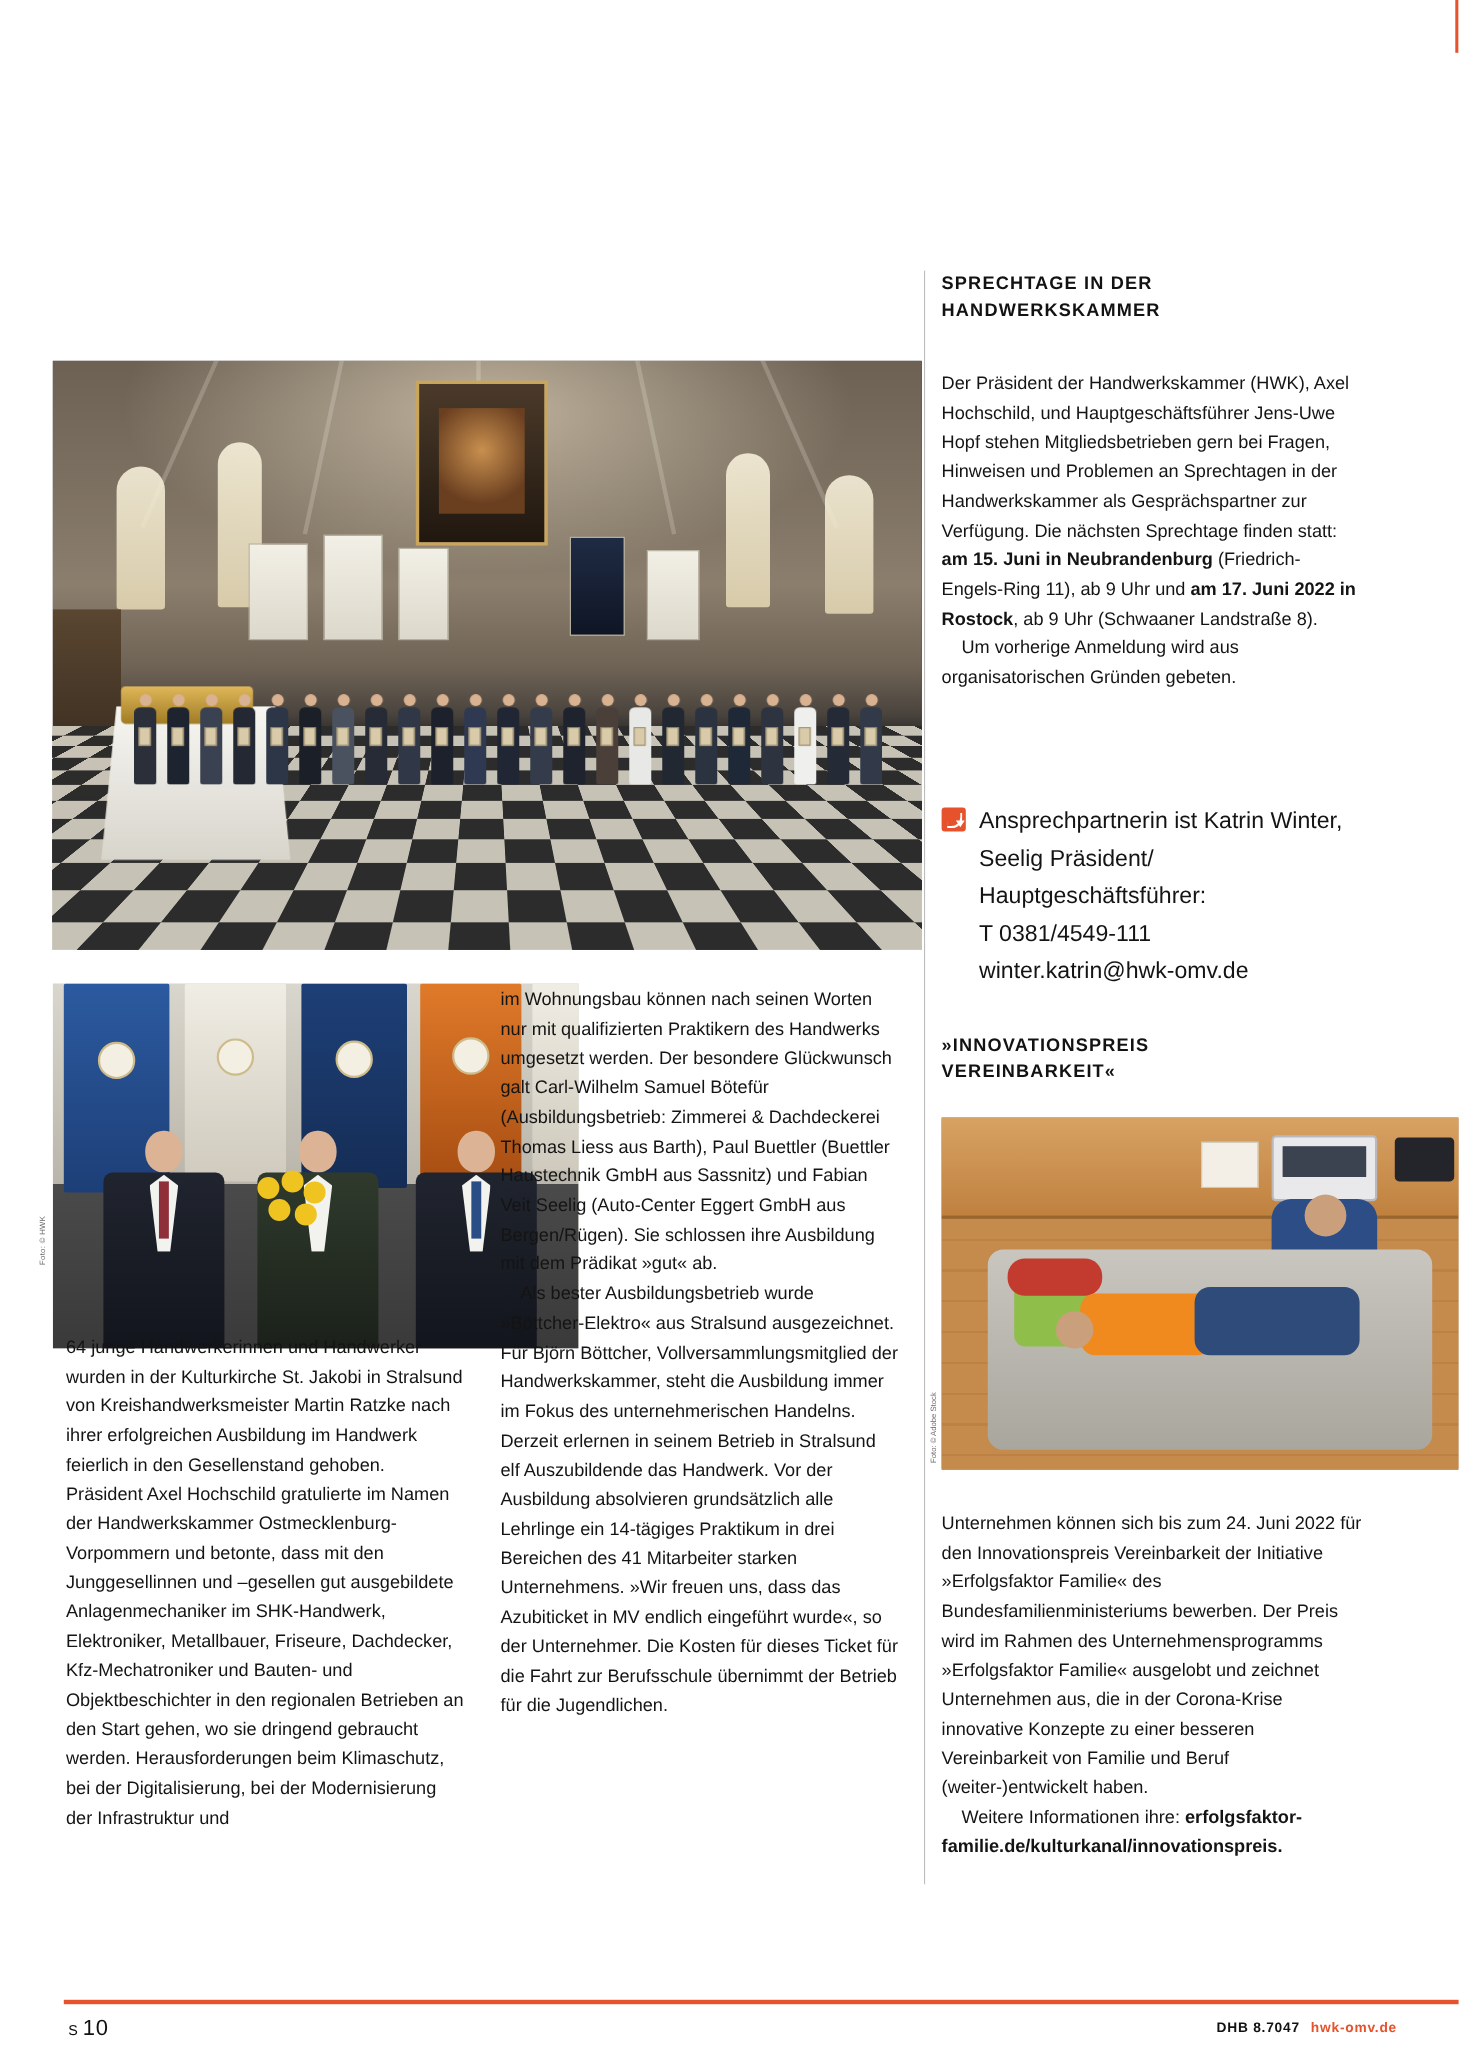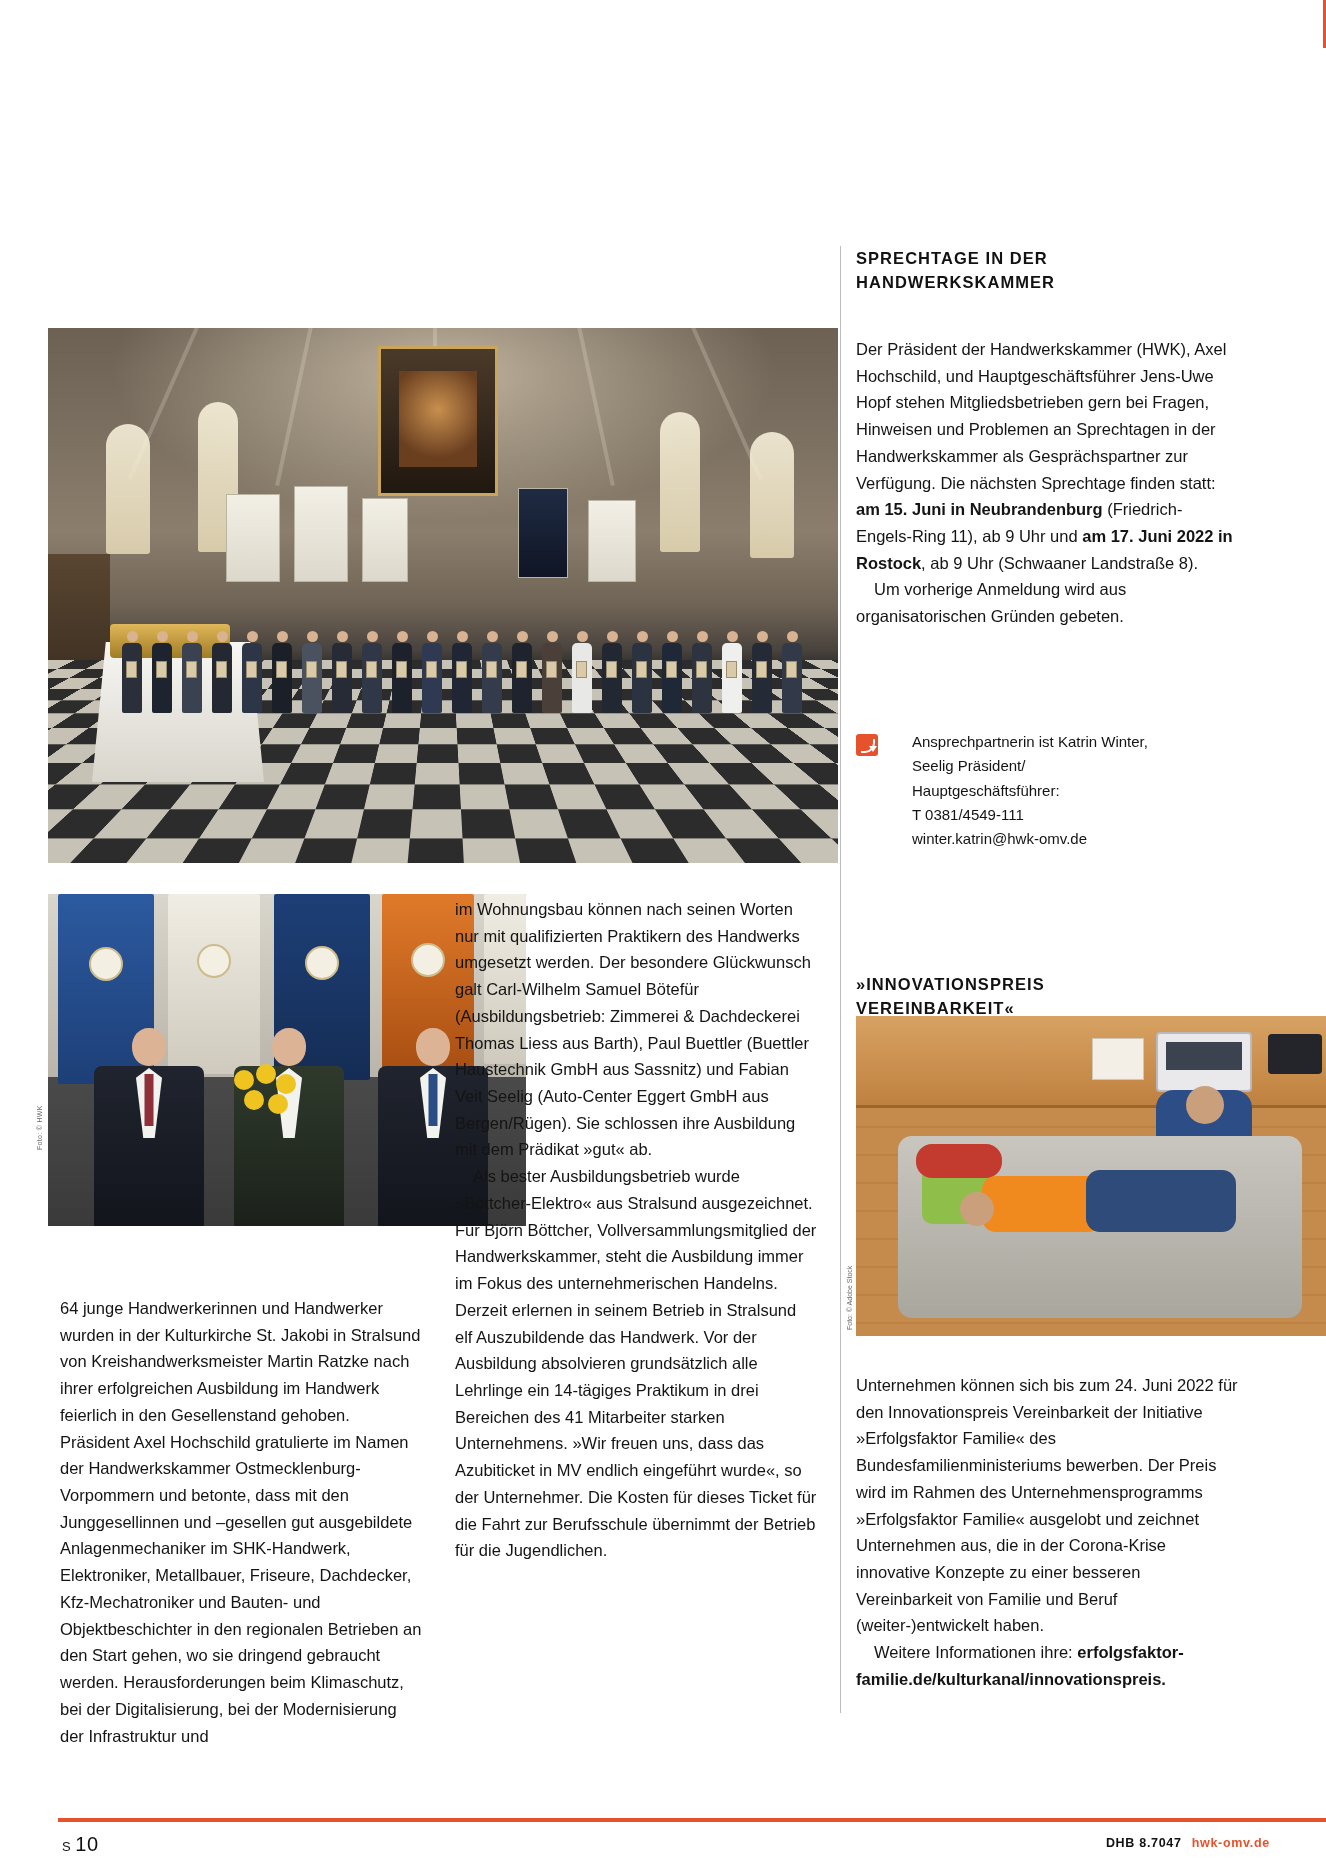--- a/index.html
+++ b/index.html
@@ -191,37 +191,37 @@
 
   
   .col-text {
     position: absolute;
     font-size: 16.5px;
     line-height: 1.62;
     color: #141414;
     text-align: left;
     hyphens: manual;
   }
-  .col-a { left: 60px; top: 1295px; width: 362px; }
+  .col-a { left: 60px; top: 1212px; width: 362px; }
   .col-b { left: 455px; top: 896px; width: 362px; }
   .col-text p { margin: 0; }
   .col-text p + p { text-indent: 18px; }
 
   
   .rail-title {
     position: absolute;
     font-size: 16.5px;
     font-weight: bold;
     letter-spacing: 1.05px;
     line-height: 1.48;
     color: #121212;
     text-transform: uppercase;
   }
   #rail-title-1 { left: 856px; top: 246px; width: 400px; }
-  #rail-title-2 { left: 856px; top: 972px; width: 400px; }
+  #rail-title-2 { left: 856px; top: 938px; width: 400px; }
 
   .rail-text {
     position: absolute;
     left: 856px;
     width: 382px;
     font-size: 16.5px;
     line-height: 1.62;
     color: #141414;
   }
   #rail-text-1 { top: 336px; }
@@ -259,24 +259,23 @@
     content: "";
     position: absolute;
     right: 2px; top: 11px;
     width: 0; height: 0;
     border-top: 4px solid transparent;
     border-bottom: 4px solid transparent;
     border-left: 6px solid #fff;
     transform: rotate(90deg);
   }
   .contact-lines {
-    font-size: 15px;
+    font-size: 21px;
     line-height: 1.62;
     color: #141414;
-    margin-left: 22px;
   }
 
   
   .photo-right {
     position: absolute;
     left: 856px; top: 1016px;
     width: 470px; height: 320px;
     overflow: hidden;
     background: #b9763c;
   }

